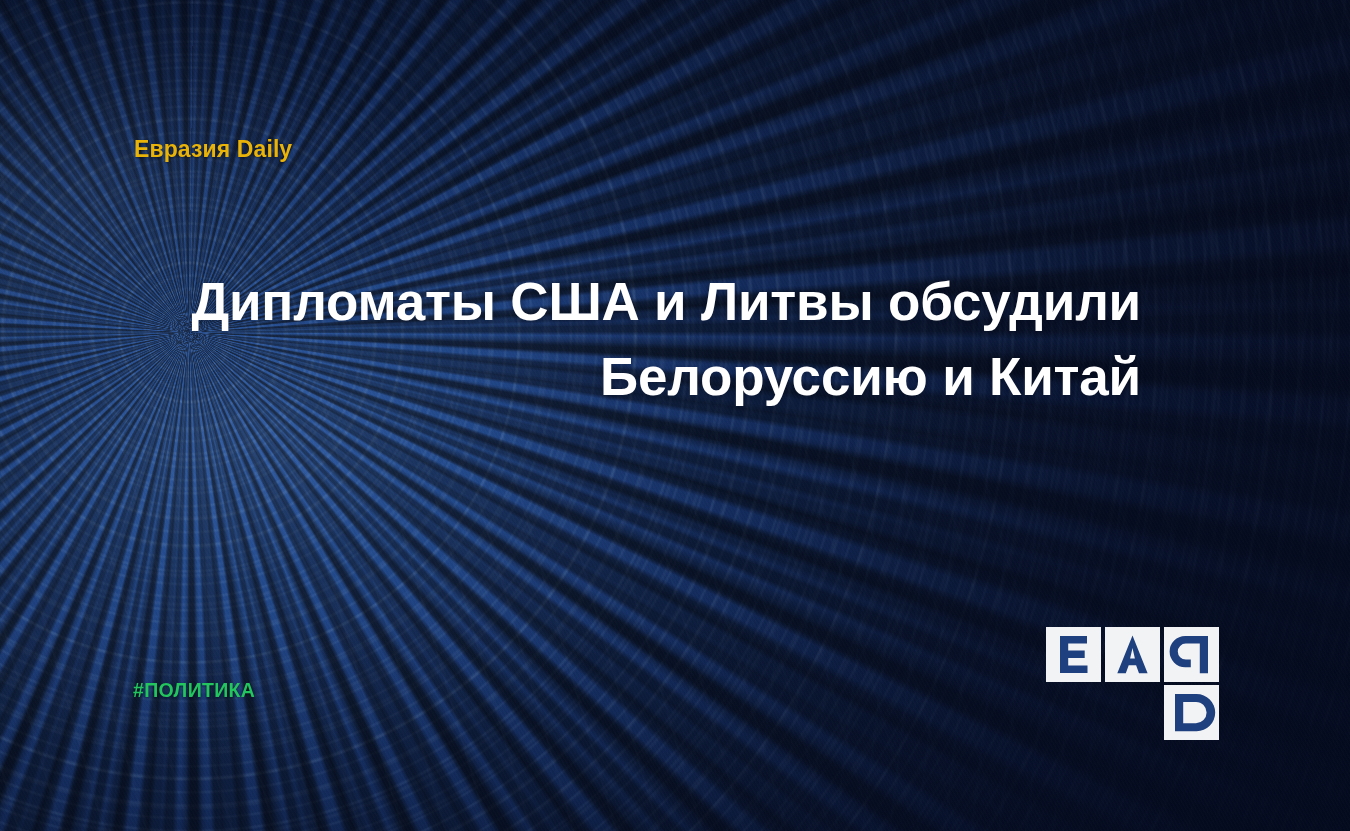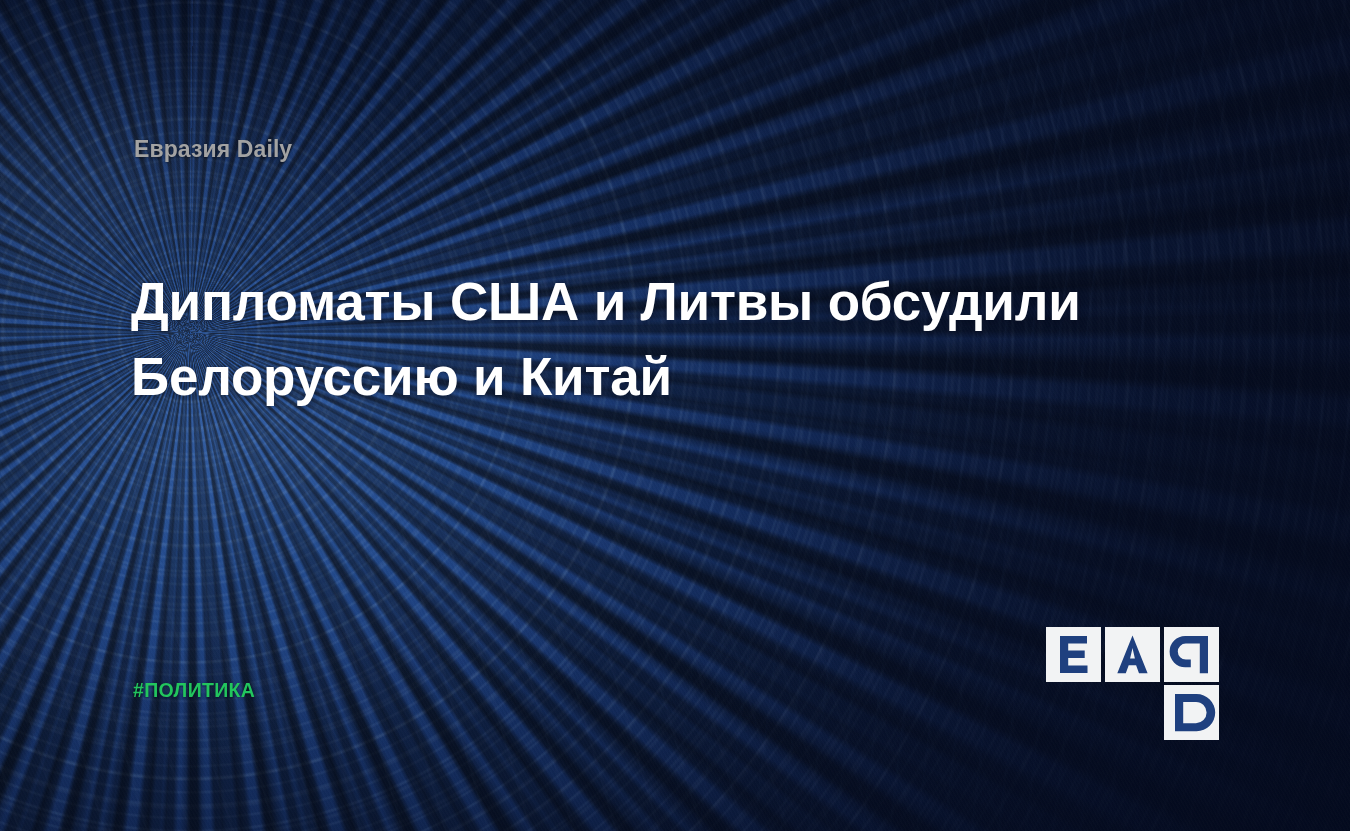--- a/index.html
+++ b/index.html
@@ -186,37 +186,38 @@
     inset: 0;
   }
 
   .brand {
     position: absolute;
     left: 134px;
     top: 136px;
     font-size: 23px;
     font-weight: 700;
     letter-spacing: 0.1px;
-    color: #a3a3a3;
+    color: #eab308;
     text-shadow: 0 1px 3px rgba(0,0,0,0.45);
     white-space: nowrap;
   }
 
   .headline {
     position: absolute;
     left: 131px;
     top: 264px;
     width: 1010px;
     margin: 0;
     font-size: 53px;
     line-height: 1.42;
     font-weight: 700;
     color: #ffffff;
     letter-spacing: -0.2px;
     text-shadow: 0 2px 7px rgba(2,8,24,0.42);
+    text-align: right;
   }
 
   .rubric {
     position: absolute;
     left: 133px;
     top: 679px;
     font-size: 19.5px;
     font-weight: 700;
     letter-spacing: 0.35px;
     color: #22c55e;

